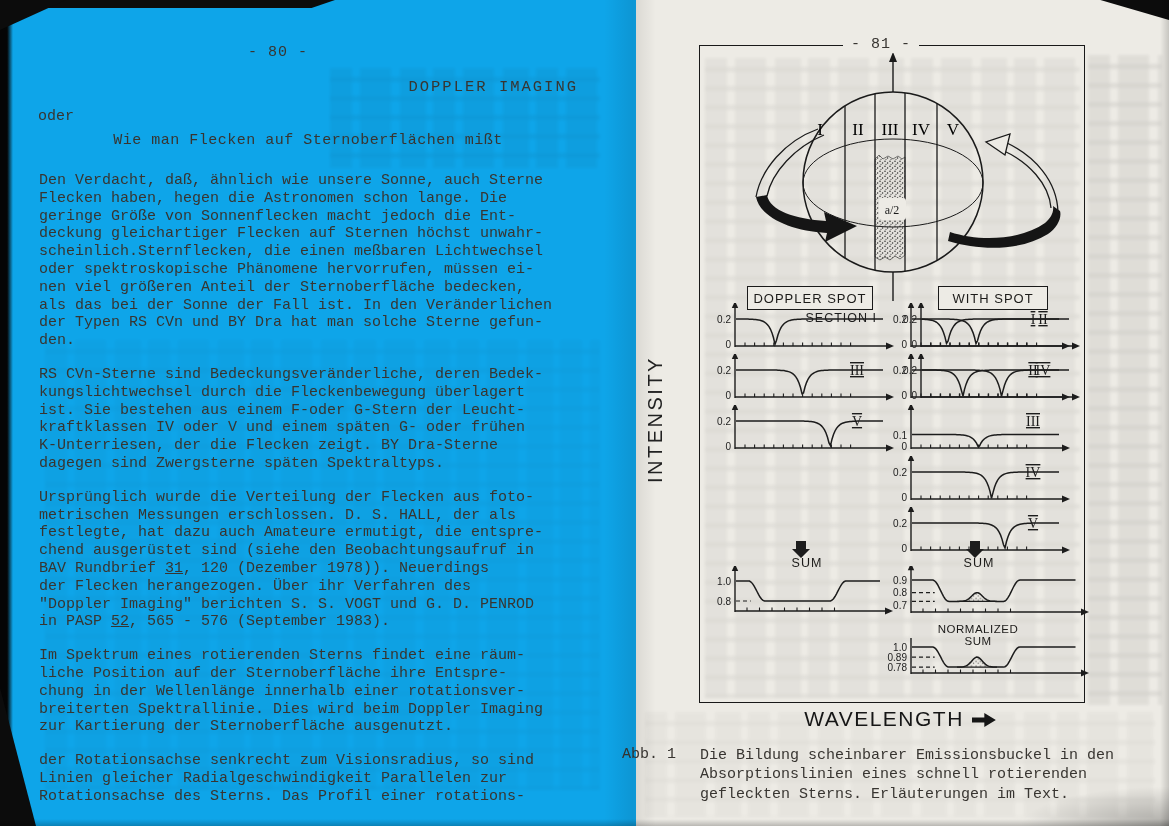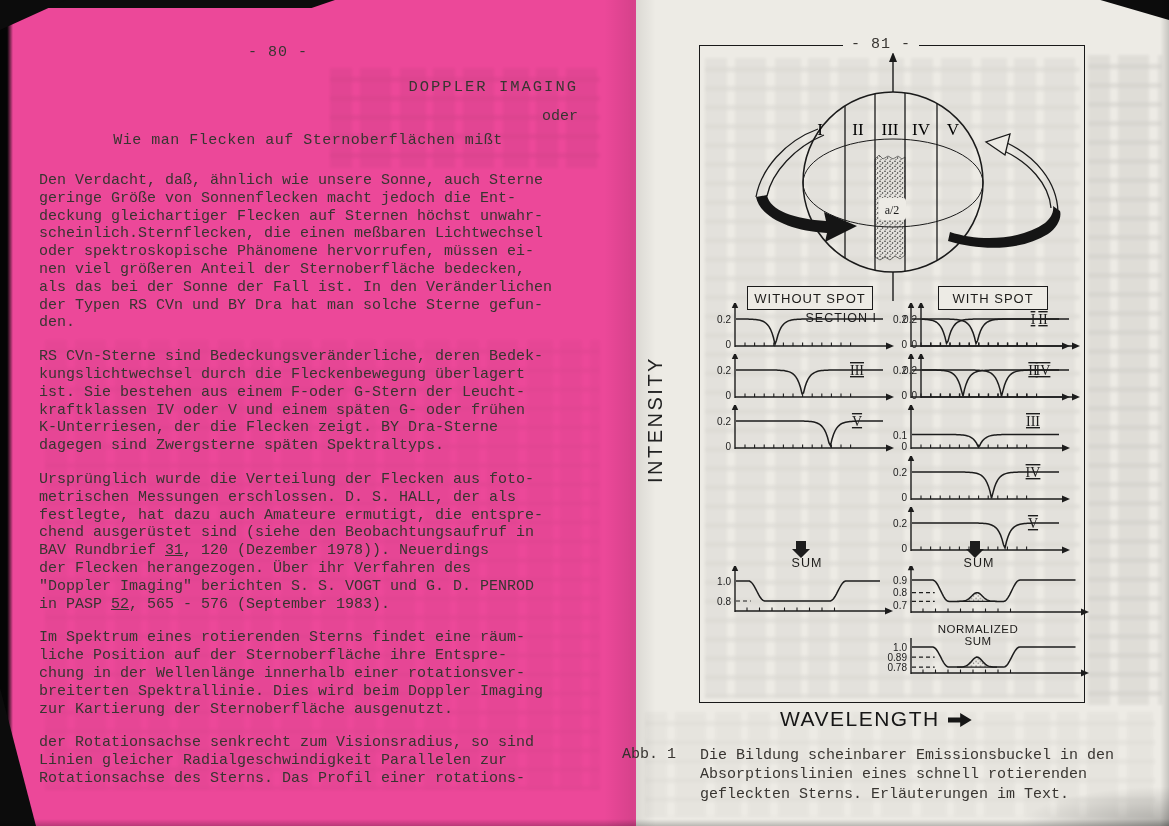--- a/index.html
+++ b/index.html
@@ -1,16 +1,16 @@
 <!DOCTYPE html>
 <html><head>
 <meta charset="utf-8">
 <style>
   html,body{margin:0;padding:0;background:#777;}
-  .scan{position:relative;width:1169px;height:826px;background:#ec4899;overflow:hidden;
+  .scan{position:relative;width:1169px;height:826px;background:#0ea5e9;overflow:hidden;
         font-family:"Liberation Sans",sans-serif;color:#1c1b19;}
   .page-right-bg{position:absolute;left:636px;top:0;width:533px;height:826px;background:#edebe5;}
   
   .bleed{position:absolute;opacity:.085;filter:blur(1.6px);pointer-events:none;
     background-image:
       repeating-linear-gradient(180deg, transparent 0 9px, rgba(20,20,20,.55) 9px 14px, transparent 14px 19px),
       repeating-linear-gradient(90deg, rgba(20,20,20,.5) 0 22px, transparent 22px 30px, rgba(20,20,20,.5) 30px 61px, transparent 61px 70px, rgba(20,20,20,.5) 70px 96px, transparent 96px 103px);
     background-blend-mode:multiply;}
   
   .edge{position:absolute;background:#0c0c0c;}
@@ -20,21 +20,21 @@
   .edge-topright{right:0;top:0;width:78px;height:20px;clip-path:polygon(12% 0,100% 0,100% 100%);}
   .edge-bottomleft{left:0;bottom:0;width:36px;height:138px;clip-path:polygon(0 0,0 100%,100% 100%);}
   .shadow-bottom{position:absolute;left:0;bottom:0;width:100%;height:7px;background:linear-gradient(to top,rgba(0,0,0,.22),rgba(0,0,0,0));}
   .shadow-br{position:absolute;right:0;bottom:0;width:150px;height:40px;background:radial-gradient(ellipse at bottom right,rgba(0,0,0,.28),rgba(0,0,0,0) 70%);}
   .gutter{position:absolute;left:604px;top:0;width:52px;height:826px;background:linear-gradient(to right,rgba(0,0,0,0),rgba(0,0,0,.09) 55%,rgba(0,0,0,0));}
   .edge-right{position:absolute;right:0;top:0;width:9px;height:826px;background:linear-gradient(to left,rgba(0,0,0,.16),rgba(0,0,0,0));}
   
   .tw{font-family:"Liberation Mono","DejaVu Sans Mono",monospace;color:#383531;}
   .pagenum-left{position:absolute;left:38px;top:44px;width:480px;text-align:center;font-size:15px;letter-spacing:1px;}
   .doc-title{position:absolute;left:38px;top:78px;width:540px;text-align:right;font-size:15.5px;letter-spacing:2px;}
-  .doc-oder{position:absolute;left:38px;top:108px;width:540px;text-align:right;font-size:15px;}
+  .doc-oder{position:absolute;left:38px;top:108px;width:540px;text-align:left;font-size:15px;}
   .doc-subtitle{position:absolute;left:38px;top:132px;width:540px;text-align:center;font-size:15px;letter-spacing:.5px;}
   .body-block{position:absolute;left:39px;top:156px;width:575px;font-size:15px;line-height:17.8px;}
   .para{margin:16px 0 5px 0;}
   .tline{white-space:pre;}
   .uline{text-decoration:underline;}
   
   .fig-box{position:absolute;left:699px;top:45px;width:386px;height:658px;border:1.6px solid #191919;box-sizing:border-box;}
   .pagenum-right{position:absolute;left:843px;top:36px;width:76px;text-align:center;font-size:15px;
                  background:#edebe5;letter-spacing:1px;z-index:5;}
   .star-svg{position:absolute;left:699px;top:45px;}
@@ -45,21 +45,21 @@
   .col-panels{position:absolute;top:303px;}
   .col-left{left:709px;}
   .col-right{left:885px;}
   .down-arrow{position:absolute;top:541px;}
   .sum-label{position:absolute;top:556px;width:70px;text-align:center;font-size:12.5px;letter-spacing:1px;}
   .norm-label{position:absolute;left:922px;top:623px;width:112px;text-align:center;font-size:11.5px;line-height:12px;letter-spacing:.5px;}
   .sum-svg{position:absolute;}
   .intensity{position:absolute;left:644px;top:325px;width:26px;height:190px;
              font-size:20px;letter-spacing:2.5px;writing-mode:vertical-rl;transform:rotate(180deg);
              text-align:center;color:#222;}
-  .wavelength{position:absolute;left:780px;top:707px;width:240px;text-align:left;font-size:21px;letter-spacing:1.5px;color:#161616;}
+  .wavelength{position:absolute;left:780px;top:707px;width:240px;text-align:center;font-size:21px;letter-spacing:1.5px;color:#161616;}
   .wl-arrow{display:inline-block;width:24px;height:14px;background:#161616;vertical-align:-1px;margin-left:8px;
             clip-path:polygon(0 32%,52% 32%,52% 0,100% 50%,52% 100%,52% 68%,0 68%);}
   .caption-tag{position:absolute;left:622px;top:746px;font-size:15px;}
   .caption-text{position:absolute;left:700px;top:746px;font-size:15px;line-height:19.3px;white-space:pre-line;}
   svg text{font-family:"Liberation Sans",sans-serif;}
   svg .serif{font-family:"Liberation Serif",serif;}
 </style>
 </head>
 <body>
 
@@ -72,20 +72,21 @@
   <div class="bleed" style="left:1088px;top:55px;width:74px;height:650px;opacity:.12;"></div>
   <div class="bleed" style="left:645px;top:712px;width:510px;height:105px;opacity:.06;"></div>
 
   <div class="tw pagenum-left">- 80 -</div>
   <div class="tw doc-title">DOPPLER IMAGING</div>
   <div class="tw doc-oder">oder</div>
   <div class="tw doc-subtitle">Wie man Flecken auf Sternoberflächen mißt</div>
   <div class="tw body-block">
       <div class="para">
         <div class="tline"><span>Den Verdacht, daß, ähnlich wie unsere Sonne, auch Sterne</span></div>
+        <div class="tline"><span>Flecken haben, hegen die Astronomen schon lange. Die</span></div>
         <div class="tline"><span>geringe Größe von Sonnenflecken macht jedoch die Ent-</span></div>
         <div class="tline"><span>deckung gleichartiger Flecken auf Sternen höchst unwahr-</span></div>
         <div class="tline"><span>scheinlich.Sternflecken, die einen meßbaren Lichtwechsel</span></div>
         <div class="tline"><span>oder spektroskopische Phänomene hervorrufen, müssen ei-</span></div>
         <div class="tline"><span>nen viel größeren Anteil der Sternoberfläche bedecken,</span></div>
         <div class="tline"><span>als das bei der Sonne der Fall ist. In den Veränderlichen</span></div>
         <div class="tline"><span>der Typen RS CVn und BY Dra hat man solche Sterne gefun-</span></div>
         <div class="tline"><span>den.</span></div>
       </div>
       <div class="para">
@@ -157,21 +158,21 @@
     <path d="M119,84 C86,96 62,124 57,152" fill="none" stroke="#1a1a1a" stroke-width="1.3"></path>
     <path d="M125,90 C96,102 73,127 68,151" fill="none" stroke="#1a1a1a" stroke-width="1.3"></path>
     <path d="M57,152 C61,172 91,186 128,188 L126,197 L158,181 L125,167 L127,176 C96,174 71,166 68,150 Z" fill="#151515"></path>
 
     <path d="M251,187 C281,197 322,195 346,178 C352,173 355,167 354,161 L361,166 C363,173 358,183 349,189 C322,206 282,206 249,196 Z" fill="#151515"></path>
     <path d="M352,163 C350,139 330,117 303,105" fill="none" stroke="#1a1a1a" stroke-width="1.3"></path>
     <path d="M359,167 C358,136 336,111 306,97" fill="none" stroke="#1a1a1a" stroke-width="1.3"></path>
     <path d="M306,110 L287,97 L311,89 Z" fill="#edebe5" stroke="#1a1a1a" stroke-width="1.3"></path>
   </svg>
 
-  <div class="col-header hdr-left">WITHOUT SPOT</div>
+  <div class="col-header hdr-left">DOPPLER SPOT</div>
   <div class="col-header hdr-right">WITH SPOT</div>
 
   <div class="col-panels col-left"><svg width="186" height="47" viewBox="0 0 186 47">
         <line x1="26" y1="43" x2="178" y2="43" stroke="#1c1c1c" stroke-width="1.4"></line>
         <polygon points="185,43 177,39.6 177,46.4" fill="#1c1c1c"></polygon>
         <line x1="26" y1="44" x2="26" y2="4" stroke="#1c1c1c" stroke-width="1.4"></line>
         <polygon points="26,-2 22.8,5 29.2,5" fill="#1c1c1c"></polygon>
         <line x1="36" y1="43" x2="36" y2="39.5" stroke="#1c1c1c" stroke-width="1.1"></line>
         <line x1="45.6" y1="43" x2="45.6" y2="39.5" stroke="#1c1c1c" stroke-width="1.1"></line>
         <line x1="55.2" y1="43" x2="55.2" y2="39.5" stroke="#1c1c1c" stroke-width="1.1"></line>

